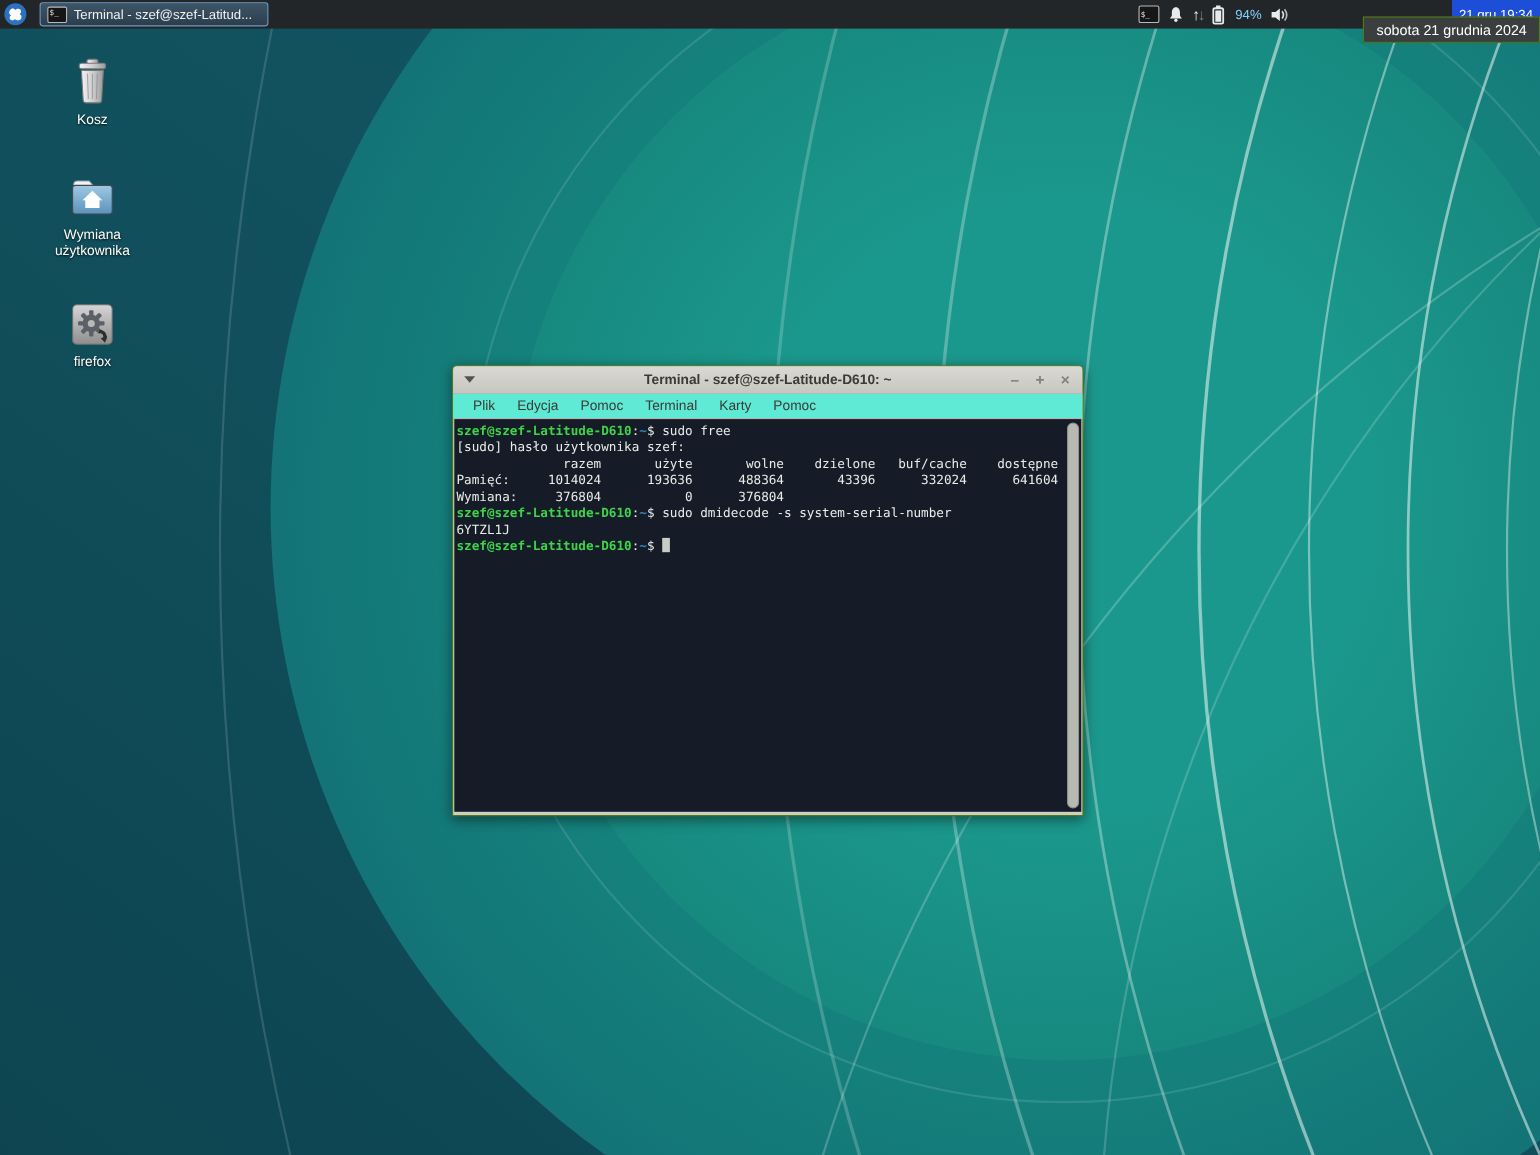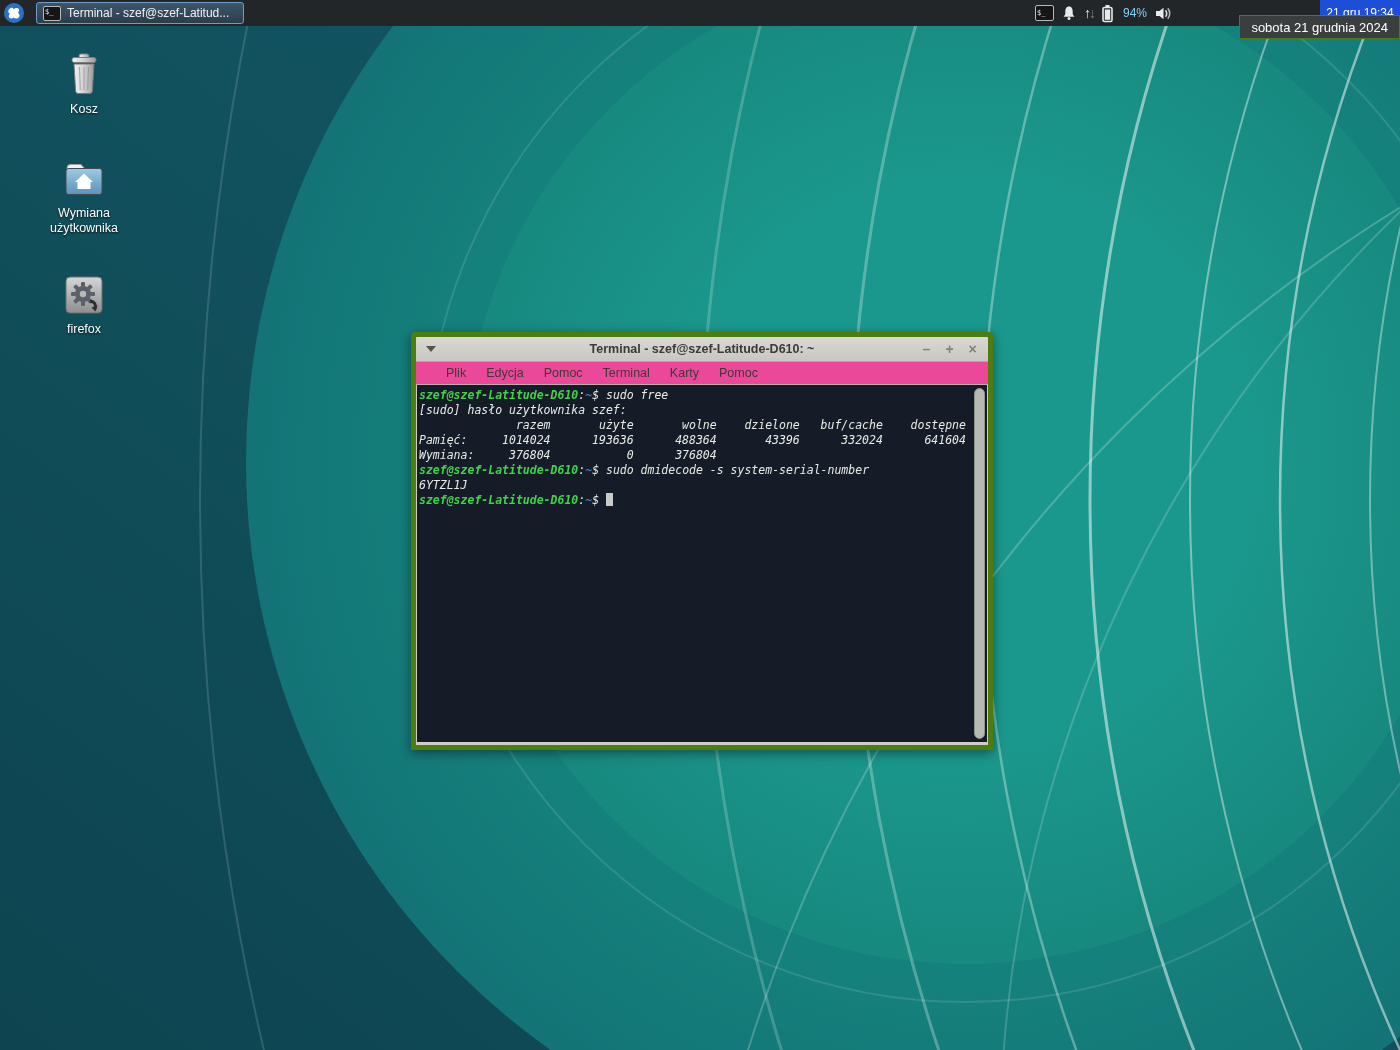--- a/index.html
+++ b/index.html
@@ -27,37 +27,37 @@
     color:#ffffff;font-size:12px;display:flex;align-items:center;justify-content:center;}
   .tooltip{position:absolute;right:0;top:15px;height:20px;background:#3b3e3f;border:1px solid #4d7c0f;
     color:#ffffff;font-size:13px;display:flex;align-items:center;padding:1px 11px;z-index:60;}
   
   .dicon{position:absolute;left:38px;width:92px;text-align:center;z-index:10;cursor:default;}
   .dicon .glyph{display:block;margin:0 auto 6px auto;}
   .dicon .lbl{color:#ffffff;font-size:12.5px;line-height:15px;
     text-shadow:0 1px 2px rgba(0,0,0,.85);word-wrap:break-word;}
   
   .window{position:absolute;left:411px;top:332px;width:572px;height:408px;z-index:20;
-    background:#cfcdc8;border:5px solid #4d7c0f;border-radius:4px 4px 1px 1px;
+    background:#cfcdc8;border:1px solid #4d7c0f;border-radius:4px 4px 1px 1px;
     box-shadow:0 3px 12px rgba(0,0,0,.45);display:flex;flex-direction:column;}
   .titlebar{height:24px;background:linear-gradient(#dbd9d4,#c8c6c0);border-bottom:1px solid #aeaca6;
     border-radius:4px 4px 0 0;position:relative;display:flex;align-items:center;justify-content:center;}
   .titlebar .title{font-size:12.5px;font-weight:bold;color:#3b3a36;}
   .win-menu-tri{position:absolute;left:10px;top:9px;width:0;height:0;
     border-left:5px solid transparent;border-right:5px solid transparent;border-top:6px solid #55534e;}
   .winctrls{position:absolute;right:8px;top:0;height:24px;display:flex;gap:8px;align-items:center;}
   .winctrl{width:15px;height:18px;color:#82817c;font-size:14px;font-weight:bold;
     display:flex;align-items:center;justify-content:center;cursor:default;}
-  .menubar{height:22px;background:#ec4899;border-bottom:1px solid #b5b3ad;
-    display:flex;align-items:center;padding-left:20px;}
+  .menubar{height:22px;background:#5eead4;border-bottom:1px solid #b5b3ad;
+    display:flex;align-items:center;padding-left:8px;}
   .menu-item{font-size:12.5px;color:#3c3b37;padding:2px 10px;}
   .term-wrap{flex:1;background:#151b27;margin:0 1px 3px 1px;position:relative;overflow:hidden;}
   .term-pre{margin:0;padding:3px 16px 0 2px;font-family:"DejaVu Sans Mono",monospace;
     font-size:11.5px;line-height:15px;}
-  .tline{white-space:pre;font-style:italic;}
+  .tline{white-space:pre;}
   .seg-fg{color:#e9ece7;}
   .seg-prompt{color:#3fd34a;font-weight:bold;}
   .seg-path{color:#3684b4;font-weight:bold;}
   .seg-cursor{display:inline-block;width:7px;height:13px;background:#c9ccc5;vertical-align:-2px;}
   .scrollbar{position:absolute;right:1px;top:3px;bottom:3px;width:13px;}
   .scroll-thumb{position:absolute;left:1px;right:1px;top:0;bottom:0;background:#b7b9b3;
     border:1px solid #8f918b;border-radius:7px;}
 </style>
 </head>
 <body>

